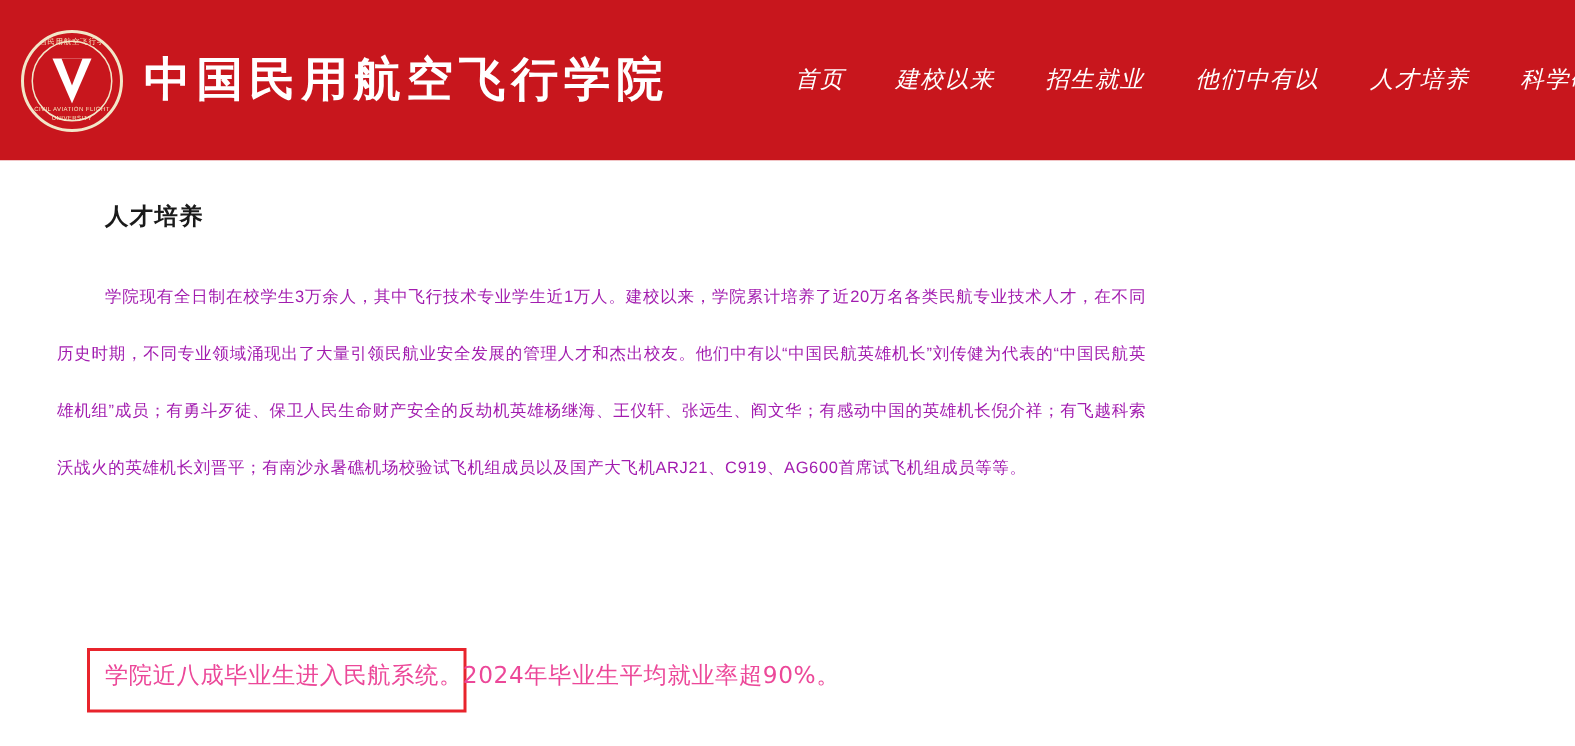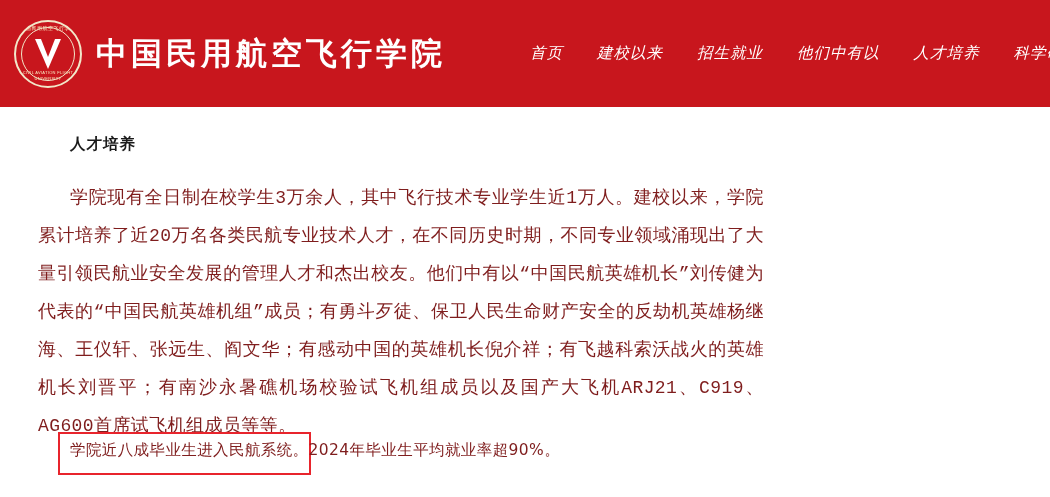--- a/index.html
+++ b/index.html
@@ -134,44 +134,44 @@
     font-weight: 700;
     color: #1a1a1a;
     letter-spacing: 1px;
     font-family: "DejaVu Sans", "Liberation Sans", sans-serif;
   }
   .body-copy {
     position: absolute;
     left: 38px;
     top: 72px;
     width: 726px;
-    font-size: 18px;
+    font-size: 11px;
     line-height: 38px;
-    color: #7f1d1d;
+    color: #a21caf;
     text-align: justify;
     text-indent: 32px;
     letter-spacing: 0.4px;
-    font-family: Liberation Mono, monospace;
+    font-family: Liberation Sans, sans-serif;
   }
   .highlight-box {
     position: absolute;
     left: 58px;
     top: 325px;
     width: 253px;
     height: 43px;
     border: 2px solid #e8242c;
     background: transparent;
     pointer-events: none;
   }
   .final-line {
     position: absolute;
     left: 70px;
     top: 333px;
     font-size: 15.5px;
-    color: #7f1d1d;
+    color: #ec4899;
     letter-spacing: 0.4px;
     white-space: nowrap;
     font-family: "DejaVu Sans", "Liberation Sans", sans-serif;
   }
 </style>
 </head>
 <body>
 
 <div class="site-header">
 

